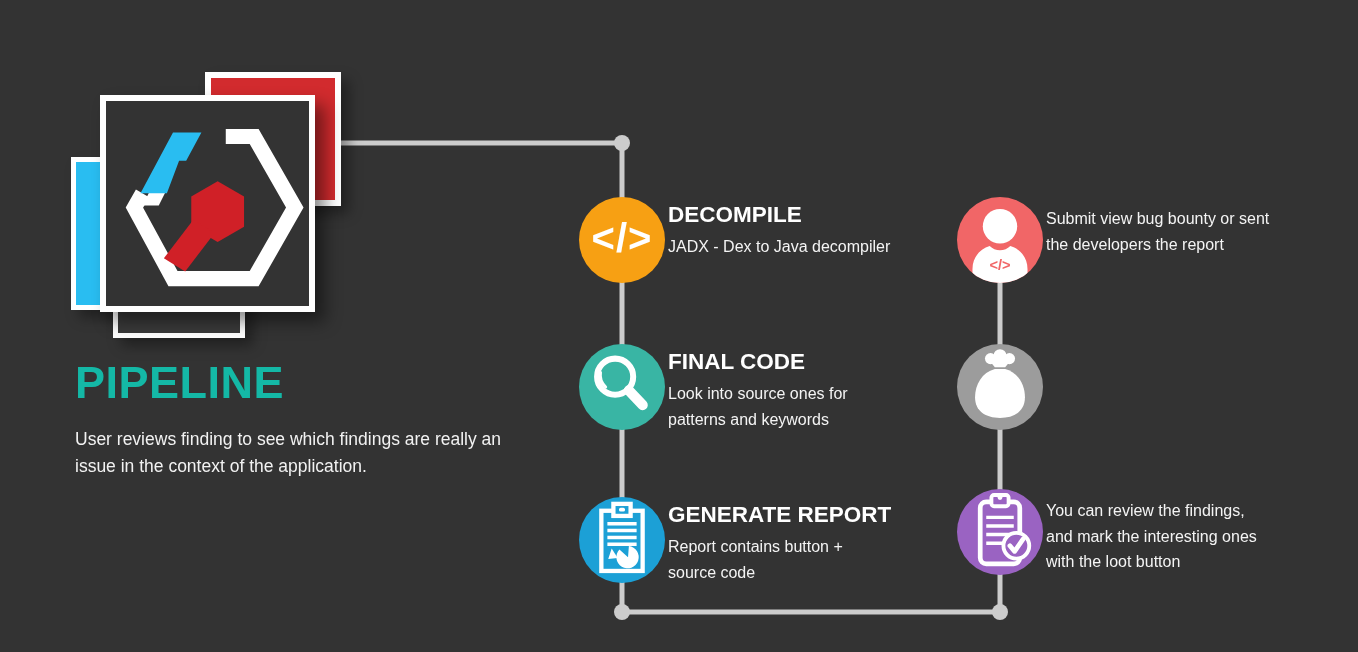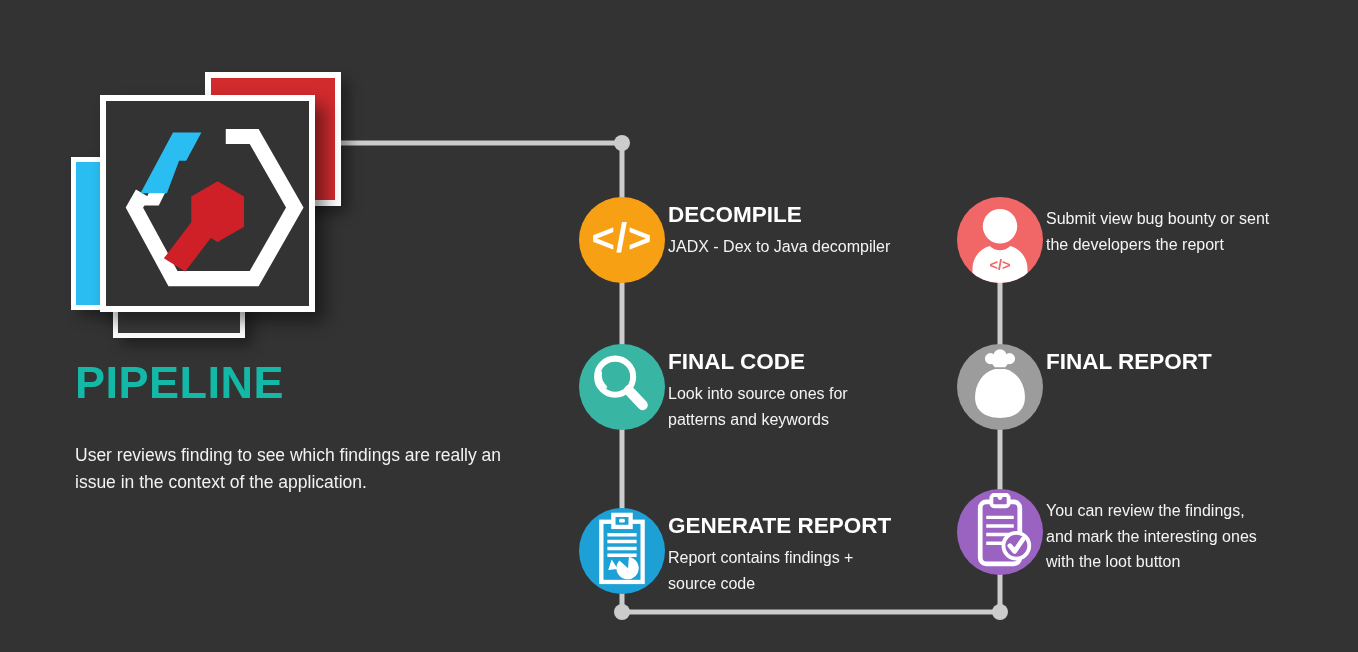--- a/index.html
+++ b/index.html
@@ -13,33 +13,33 @@
   
   .sq{position:absolute;box-shadow:8px 8px 12px rgba(0,0,0,.35);}
   .sq-cyan{left:71px;top:157px;width:70px;height:143px;border:5px solid #fff;z-index:2;}
   .sq-red{left:205px;top:72px;width:124px;height:122px;border:6px solid #fff;z-index:3;}
   .sq-under{left:113px;top:226px;width:122px;height:102px;border:5px solid #fff;z-index:4;}
   .sq-main{left:100px;top:95px;width:203px;height:205px;border:6px solid #fff;z-index:5;box-shadow:10px 10px 16px rgba(0,0,0,.45);}
   .sq-main svg{position:absolute;left:0;top:0;width:100%;height:100%;}
   
   .heading{position:absolute;left:75px;top:358px;width:480px;z-index:6;}
   .heading h1{margin:0;font-size:45px;line-height:50px;font-weight:700;color:#14b8a6;letter-spacing:.5px;}
-  .heading p{margin:34px 0 0 0;font-size:17.5px;line-height:27px;color:#F2F2F2;white-space:pre-line;}
+  .heading p{margin:18px 0 0 0;font-size:17.5px;line-height:27px;color:#F2F2F2;white-space:pre-line;}
   
   .step{position:absolute;display:flex;z-index:6;}
   .circle{width:86px;height:86px;border-radius:50%;flex:0 0 86px;display:flex;align-items:center;justify-content:center;overflow:hidden;position:relative;}
   .circle svg{display:block;}
   .stext{margin-left:3px;margin-top:4px;width:292px;}
   .stitle{font-size:22.5px;font-weight:700;color:#ffffff;line-height:28px;}
   .sdesc{margin-top:5px;font-size:16px;line-height:25.5px;color:#F4F4F4;white-space:pre-line;}
   .code-glyph{font-size:40px;font-weight:700;color:#ffffff;letter-spacing:1px;padding-bottom:4px;}
   
   #step-decompile{left:579px;top:197px;}
   #step-search{left:579px;top:344px;}
-  #step-generate{left:579px;top:508px;}
+  #step-generate{left:579px;top:497px;}
   #step-submit{left:957px;top:197px;}
   #step-final{left:957px;top:344px;}
   #step-review{left:957px;top:489px;}
 </style>
 </head>
 <body style="background-color: rgb(51, 51, 51);">
 
 <svg id="connector-svg" width="1358" height="652">
   <path d="M341 143 H622 V612 H1000 V200" fill="none" stroke-width="5" stroke="#CCCCCC"></path>
   <circle cx="622" cy="143" r="8" fill="#CCCCCC"></circle>
@@ -100,21 +100,21 @@
       <line x1="33" y1="31" x2="67" y2="31" stroke="#fff" stroke-width="4"></line>
       <line x1="33" y1="39" x2="67" y2="39" stroke="#fff" stroke-width="4"></line>
       <line x1="33" y1="47" x2="67" y2="47" stroke="#fff" stroke-width="4"></line>
       <line x1="33" y1="55" x2="67" y2="55" stroke="#fff" stroke-width="4"></line>
       <path d="M57 70 L47 61 A13 13 0 1 0 58 57 Z" fill="#fff"></path>
       <polygon points="38,60 45,71 34,72" fill="#fff"></polygon>
     </svg>
   </div>
   <div class="stext">
     <div class="stitle">GENERATE REPORT</div>
-    <div class="sdesc">Report contains findings +
+    <div class="sdesc">Report contains button +
 source code</div>
   </div>
 </div>
 
 <div class="step" id="step-submit">
   <div class="circle" style="background-color: rgb(241, 102, 103);">
     <svg width="86" height="86" viewBox="0 0 100 100">
       <circle cx="50" cy="34" r="20" fill="#fff"></circle>
       <path d="M18 100 L18 84 C18 70 27 60 38 57 A17 17 0 0 0 62 57 C73 60 82 70 82 84 L82 100 Z" fill="#fff"></path>
       <text x="50" y="85" text-anchor="middle" font-size="17" font-weight="bold" fill="#F16667">&lt;/&gt;</text>
@@ -130,21 +130,20 @@
   <div class="circle" style="background-color: rgb(156, 156, 156);">
     <svg width="86" height="86" viewBox="0 0 100 100">
       <circle cx="39" cy="17" r="6.5" fill="#fff"></circle>
       <circle cx="50" cy="13.5" r="7.5" fill="#fff"></circle>
       <circle cx="61" cy="17" r="6.5" fill="#fff"></circle>
       <polygon points="35,16 65,16 56,27 44,27" fill="#fff"></polygon>
       <path d="M44 29 C29 33 21 47 21 62 C21 78 33 86 50 86 C67 86 79 78 79 62 C79 47 71 33 56 29 Z" fill="#fff"></path>
     </svg>
   </div>
   <div class="stext">
-    <div class="stitle">FINAL REPORT</div>
   </div>
 </div>
 
 <div class="step" id="step-review">
   <div class="circle" style="background-color: rgb(154, 99, 194);">
     <svg width="86" height="86" viewBox="0 0 100 100">
       <rect x="27" y="15" width="46" height="72" rx="7" fill="none" stroke="#fff" stroke-width="5.5"></rect>
       <rect x="40" y="7" width="20" height="13" rx="3" stroke="#fff" stroke-width="4.5" fill="#9A63C2"></rect>
       <circle cx="50" cy="10" r="2.8" fill="#fff"></circle>
       <line x1="34" y1="33" x2="66" y2="33" stroke="#fff" stroke-width="4"></line>

